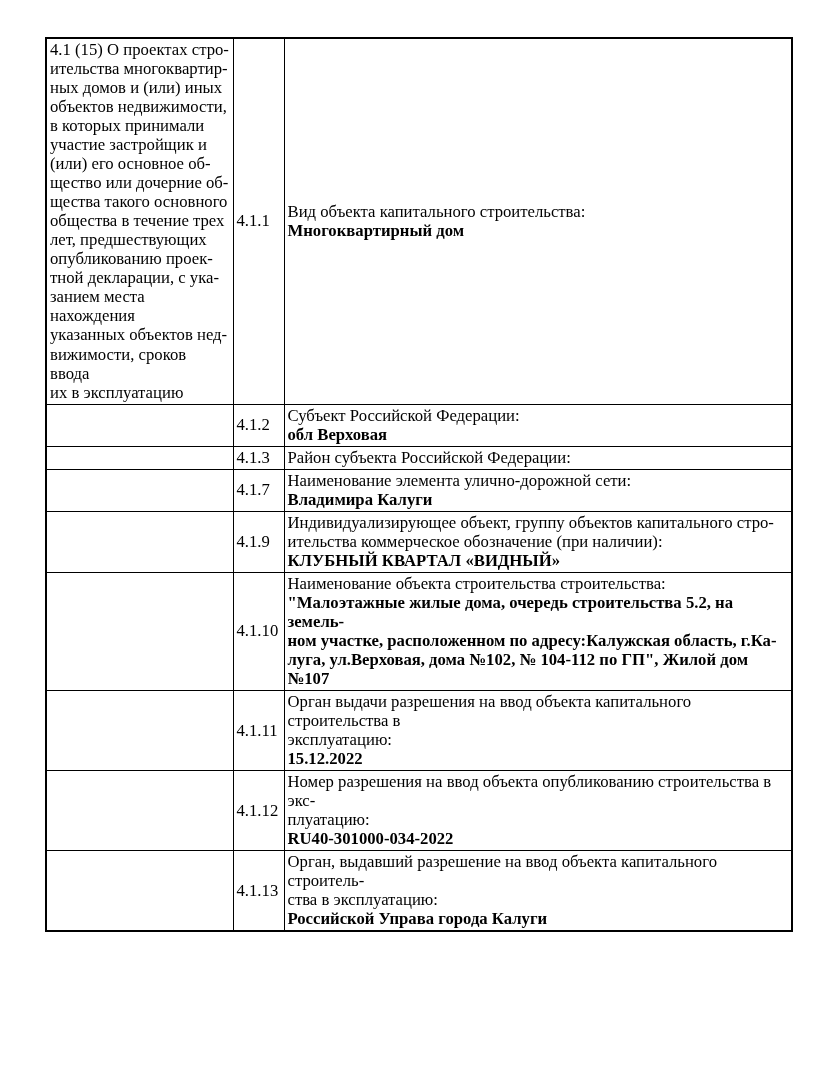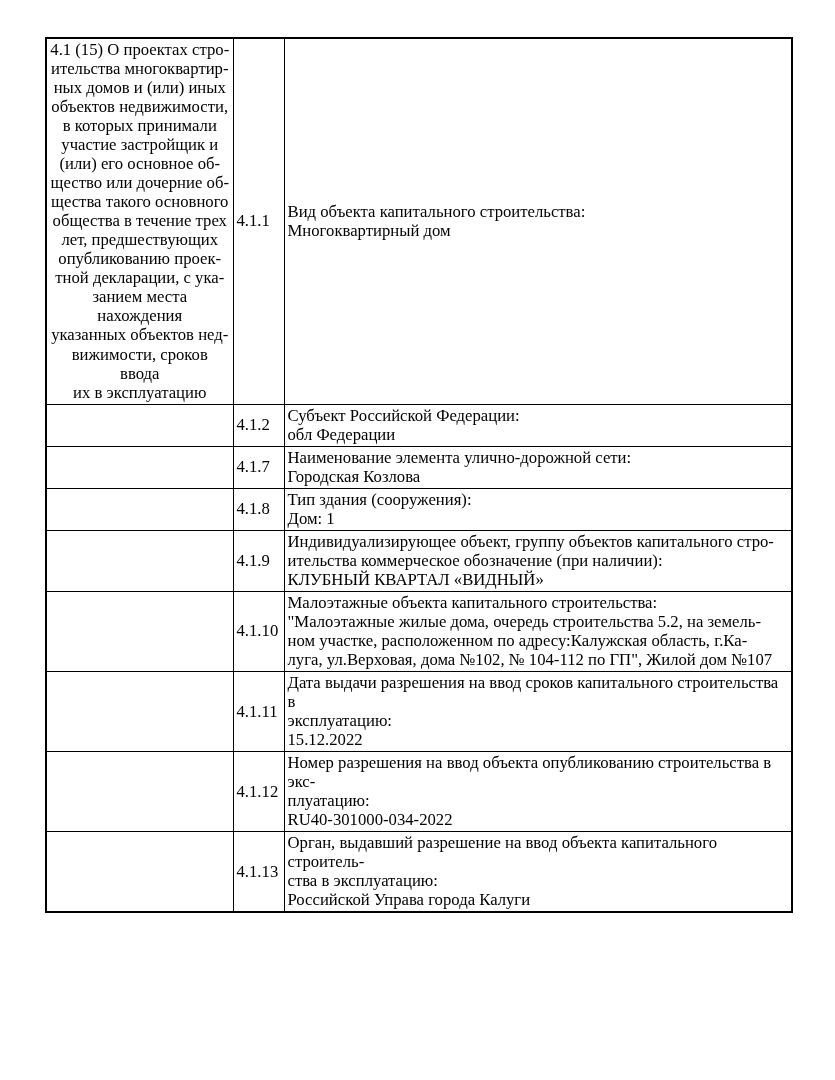--- a/index.html
+++ b/index.html
@@ -28,36 +28,35 @@
   table.decl-table td {
     border: 1px solid #000000;
     padding: 1px 3px 2px 3px;
     font-size: 16.7px;
     line-height: 1.14;
     vertical-align: middle;
     overflow: hidden;
   }
   td.c1 {
     vertical-align: top;
-    text-align: center;
   }
   td.c2 {
     vertical-align: middle;
     font-family: Liberation Serif, serif;
   }
   td.c3 {
     vertical-align: middle;
   }
   .desc,
   .label,
   .value-line {
     white-space: pre-line;
   }
   .value {
-    font-weight: normal;
+    font-weight: bold;
   }
 </style>
 </head>
 <body>
 
 <div class="page">
   <table class="decl-table">
     <colgroup>
       <col style="width:187px">
       <col style="width:51px">
@@ -88,63 +87,63 @@
         <td class="c3">
           <div class="label">Вид объекта капитального строительства:</div>
           <div class="value-line"><span></span><span class="value">Многоквартирный дом</span></div>
         </td>
       </tr>
       <tr>
         <td class="c1"></td>
         <td class="c2"><span>4.1.2</span></td>
         <td class="c3">
           <div class="label">Субъект Российской Федерации:</div>
-          <div class="value-line"><span></span><span class="value">обл Федерации</span></div>
+          <div class="value-line"><span></span><span class="value">обл Верховая</span></div>
+        </td>
+      </tr>
+      <tr>
+        <td class="c1"></td>
+        <td class="c2"><span>4.1.3</span></td>
+        <td class="c3">
+          <div class="label">Район субъекта Российской Федерации:</div>
+
         </td>
       </tr>
       <tr>
         <td class="c1"></td>
         <td class="c2"><span>4.1.7</span></td>
         <td class="c3">
           <div class="label">Наименование элемента улично-дорожной сети:</div>
-          <div class="value-line"><span></span><span class="value">Городская Козлова</span></div>
-        </td>
-      </tr>
-      <tr>
-        <td class="c1"></td>
-        <td class="c2"><span>4.1.8</span></td>
-        <td class="c3">
-          <div class="label">Тип здания (сооружения):</div>
-          <div class="value-line"><span>Дом: </span><span class="value">1</span></div>
+          <div class="value-line"><span></span><span class="value">Владимира Калуги</span></div>
         </td>
       </tr>
       <tr>
         <td class="c1"></td>
         <td class="c2"><span>4.1.9</span></td>
         <td class="c3">
           <div class="label">Индивидуализирующее объект, группу объектов капитального стро-
 ительства коммерческое обозначение (при наличии):</div>
           <div class="value-line"><span></span><span class="value">КЛУБНЫЙ КВАРТАЛ «ВИДНЫЙ»</span></div>
         </td>
       </tr>
       <tr>
         <td class="c1"></td>
         <td class="c2"><span>4.1.10</span></td>
         <td class="c3">
-          <div class="label">Малоэтажные объекта капитального строительства:</div>
+          <div class="label">Наименование объекта строительства строительства:</div>
           <div class="value-line"><span></span><span class="value">"Малоэтажные жилые дома, очередь строительства 5.2, на земель-
 ном участке, расположенном по адресу:Калужская область, г.Ка-
 луга, ул.Верховая, дома №102, № 104-112 по ГП", Жилой дом №107</span></div>
         </td>
       </tr>
       <tr>
         <td class="c1"></td>
         <td class="c2"><span>4.1.11</span></td>
         <td class="c3">
-          <div class="label">Дата выдачи разрешения на ввод сроков капитального строительства в
+          <div class="label">Орган выдачи разрешения на ввод объекта капитального строительства в
 эксплуатацию:</div>
           <div class="value-line"><span></span><span class="value">15.12.2022</span></div>
         </td>
       </tr>
       <tr>
         <td class="c1"></td>
         <td class="c2"><span>4.1.12</span></td>
         <td class="c3">
           <div class="label">Номер разрешения на ввод объекта опубликованию строительства в экс-
 плуатацию:</div>

